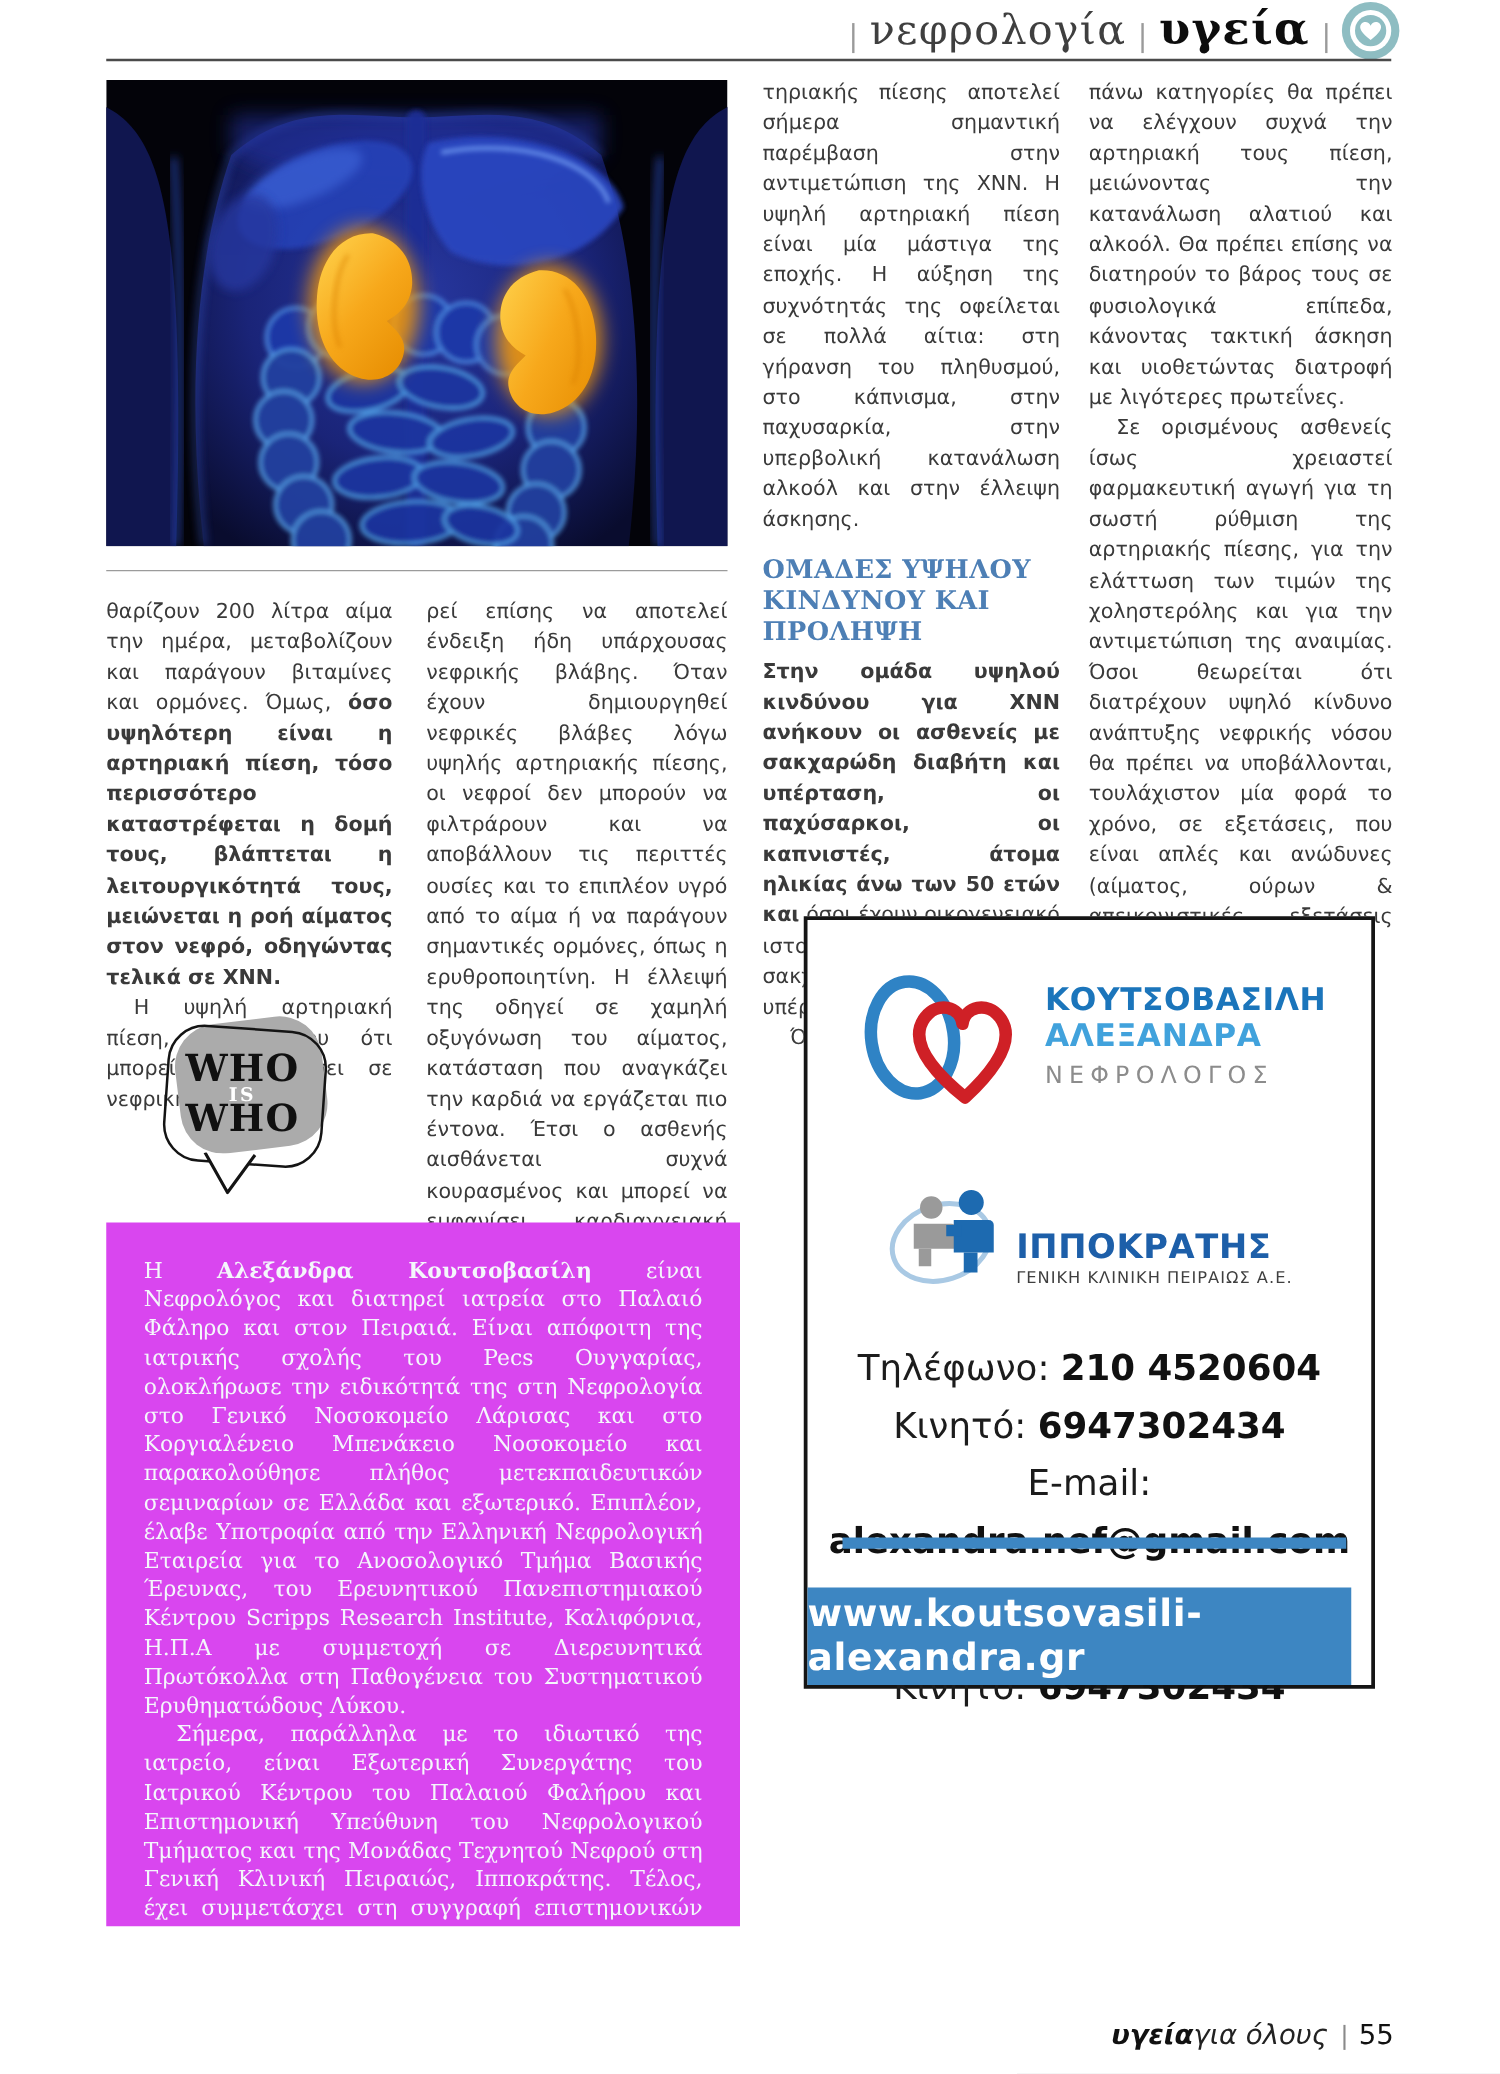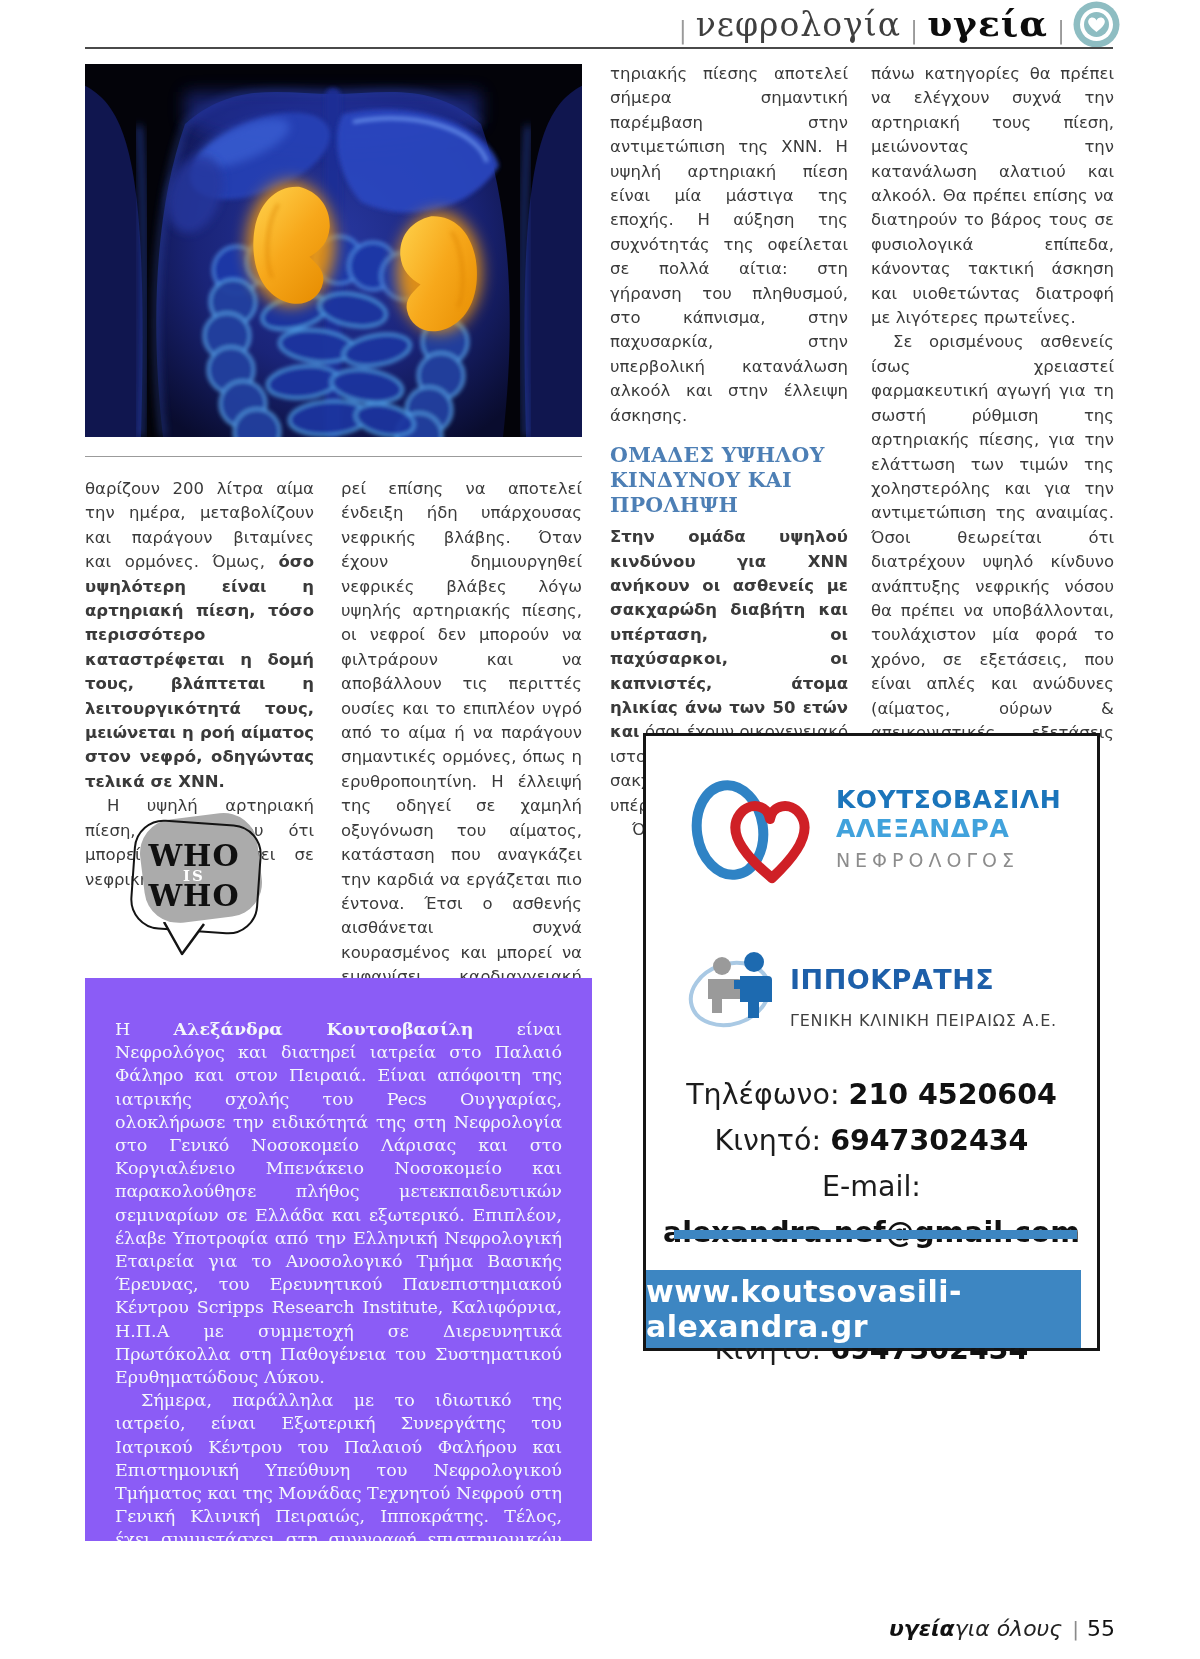--- a/index.html
+++ b/index.html
@@ -37,38 +37,38 @@
   .who-outline { position:absolute; left:6px; top:12px; width:124px; height:106px;
                  border:2.5px solid #141414; border-radius:30px; transform:rotate(4deg); }
   .who-tail { position:absolute; left:30px; top:112px; }
   .who-text { position:absolute; left:6px; top:14px; width:124px; height:104px;
               display:flex; flex-direction:column; align-items:center; justify-content:center;
               font-family:"DejaVu Serif","Liberation Serif",serif; font-weight:bold; }
   .who-word { font-size:30px; line-height:26px; color:#101010; letter-spacing:1px; }
   .who-is { font-size:15px; line-height:14px; color:#ffffff; letter-spacing:2px; }
   
   .bluebox { position:absolute; left:85px; top:978px; width:507px; height:563px;
-             background:#8b5cf6; box-sizing:border-box; padding:40px 30px 0 30px;
+             background:#d946ef; box-sizing:border-box; padding:28px 30px 0 30px;
              font-family:"DejaVu Serif","Liberation Serif",serif;
              color:#f4f7fb; font-size:17.5px; line-height:23.2px; text-align:justify; overflow:hidden; }
   .bluebox p { margin:0; }
   .bluebox .indent { text-indent:26px; }
   
   .adbox { position:absolute; left:643px; top:733px; width:457px; height:618px;
            border:3px solid #151515; box-sizing:border-box; background:#fff; }
   .ad-logo1 { position:absolute; top:38px; left:0; right:0;
               display:flex; justify-content:center; align-items:center; gap:14px; }
   .ad-logo1-name1 { font-size:25px; font-weight:bold; color:#1b75bb; letter-spacing:.5px; line-height:29px; }
   .ad-logo1-name2 { font-size:25px; font-weight:bold; color:#41a2dc; letter-spacing:.5px; line-height:29px; }
   .ad-logo1-name3 { font-size:19px; color:#8c8c8c; letter-spacing:5px; line-height:30px; margin-top:2px; }
   .ad-logo2 { position:absolute; top:208px; left:0; right:0;
               display:flex; justify-content:center; align-items:flex-end; gap:0; }
   .ad-logo2-txt { display:flex; flex-direction:column; align-items:flex-start; padding-bottom:2px; }
   .ad-logo2-name { font-size:27px; font-weight:bold; color:#1d5fa9; letter-spacing:.5px; line-height:28px; }
-  .ad-logo2-sub { font-size:16px; color:#3f3f3f; letter-spacing:.8px; margin-top:17px; }
+  .ad-logo2-sub { font-size:13px; color:#3f3f3f; letter-spacing:.8px; margin-top:3px; }
   .ad-contact { position:absolute; top:336px; left:0; right:0; text-align:center;
                 font-size:28.5px; line-height:46px; color:#1c1c1c; }
   .ad-contact b, .ad-office b { font-weight:bold; color:#111; }
   .ad-divider { position:absolute; top:494px; left:28px; right:20px; height:9px; background:#3d86c2; }
   .ad-office { position:absolute; top:546px; left:0; right:0; text-align:center;
                font-size:28.5px; line-height:45px; color:#1c1c1c; }
   .ad-webbar { position:absolute; left:0; right:16px; bottom:0; height:78px; background:#3d86c2;
                display:flex; align-items:center; justify-content:center; }
   .ad-weburl { color:#ffffff; font-weight:bold; font-size:30px; letter-spacing:.5px; }
   

